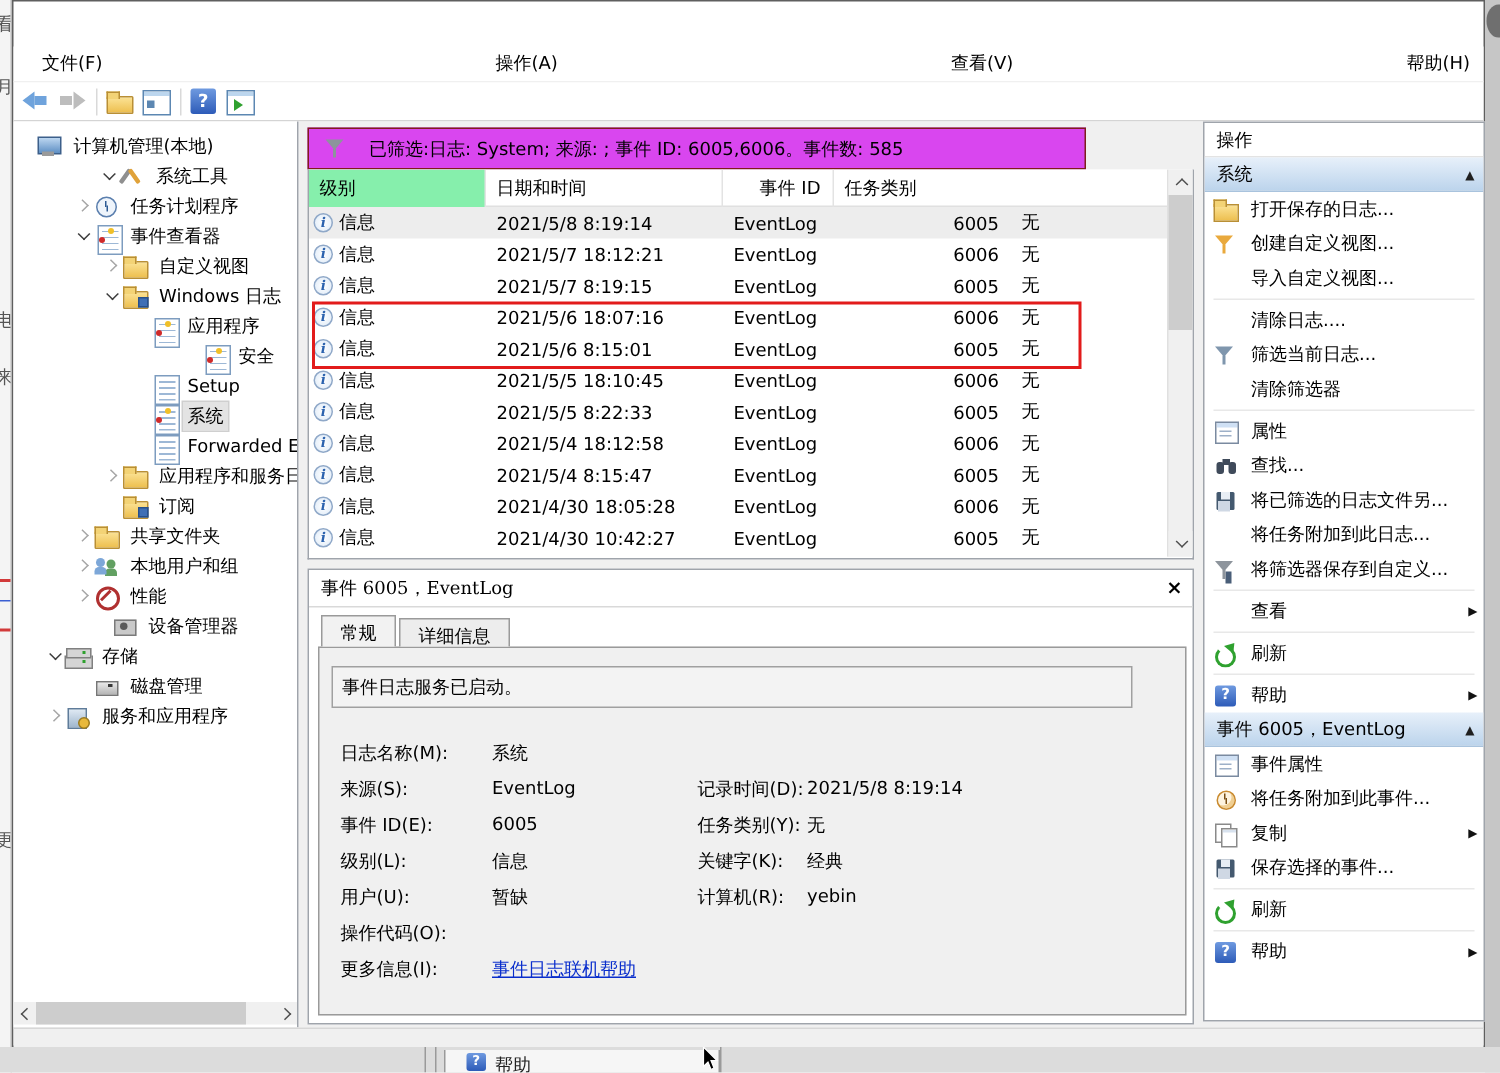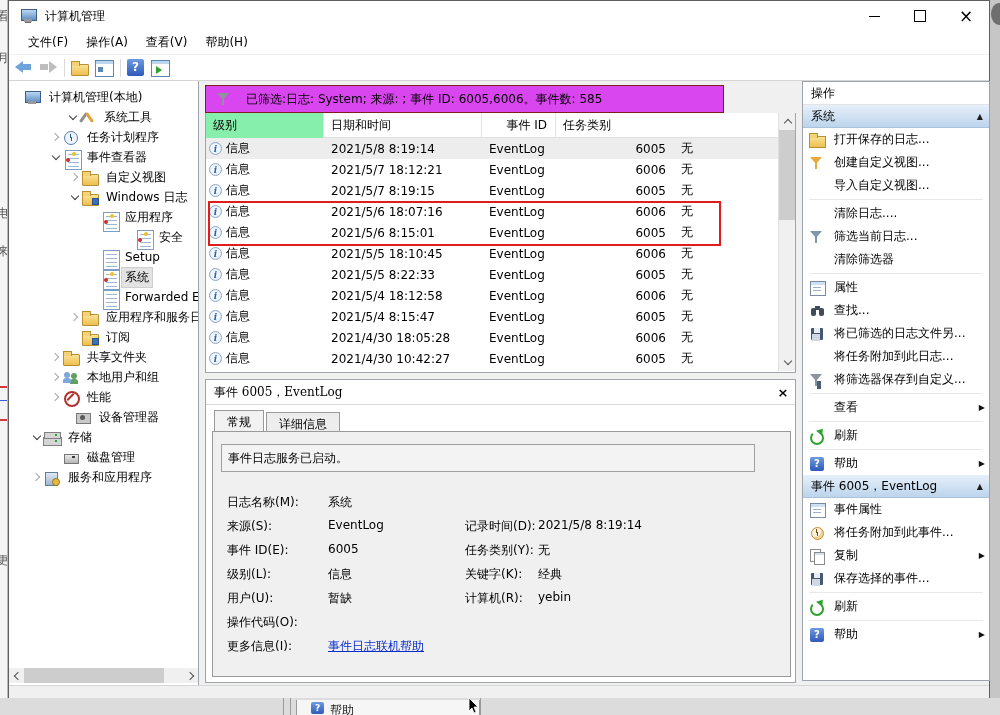--- a/index.html
+++ b/index.html
@@ -27,21 +27,21 @@
   .app-ic { width:16px; height:14px; margin:0 8px 0 12px; position:relative; }
   .app-ic::before { content:""; position:absolute; left:0; top:0; width:14px; height:10px; background:linear-gradient(#bcd6f0,#5e8fc4); border:1px solid #3c5f8a; }
   .app-ic::after { content:""; position:absolute; left:3px; top:10px; width:8px; height:3px; background:#9a9a9a; box-shadow:0 2px 0 -1px #6f6f6f; }
   .title-text { font-size:12px; }
   .win-controls { margin-left:auto; display:flex; height:30px; }
   .wc { width:46px; height:30px; display:flex; align-items:center; justify-content:center; }
   .wc-min::before { content:""; width:11px; height:0; border-bottom:1px solid #000; }
   .wc-max::before { content:""; width:10px; height:10px; border:1px solid #000; }
   .wc-close::before { content:"×"; font-size:17px; line-height:1; }
 
-  .menubar { position:absolute; left:0; top:30px; width:100%; height:24px; background:#fff; display:flex; align-items:center; padding-left:10px; border-bottom:1px solid #f0f0f0; }
+  .menubar { position:absolute; left:0; top:30px; width:100%; height:24px; background:#fff; display:flex; align-items:center; padding-left:10px; border-bottom:1px solid #f0f0f0;justify-content:space-between; }
   .menu-item { padding:3px 9px; }
 
   .toolbar { position:absolute; left:0; top:54px; width:100%; height:26px; background:#fff; border-bottom:1px solid #d4d4d4; display:flex; align-items:center; padding-left:5px; }
   .tbi { width:20px; height:20px; position:relative; margin-right:4px; }
   .tb-sep { width:1px; height:18px; background:#d9d9d9; margin:0 5px 0 2px; }
   .ic-back::before { content:""; position:absolute; left:1px; top:3px; border-top:6px solid transparent; border-bottom:6px solid transparent; border-right:8px solid #6fa3dc; }
   .ic-back::after { content:""; position:absolute; left:9px; top:6px; width:8px; height:6px; background:#6fa3dc; }
   .ic-forward::before { content:""; position:absolute; right:1px; top:3px; border-top:6px solid transparent; border-bottom:6px solid transparent; border-left:8px solid #bdbdbd; }
   .ic-forward::after { content:""; position:absolute; left:2px; top:6px; width:8px; height:6px; background:#bdbdbd; }
   .ic-open-folder::before { content:""; position:absolute; left:1px; top:6px; width:16px; height:10px; background:linear-gradient(#fbe294,#edbf4f); border:1px solid #b98f35; border-radius:1px; }
@@ -212,29 +212,20 @@
       <span class="bhelp-tx">帮助</span>
     </div>
     <div class="vsep" style="left:480px;"></div>
   </div>
   <svg class="cursor-svg" width="12" height="16" viewBox="0 0 12 16">
     <polygon points="1,0 1,13 4,10 6,15 8,14 6,9 10,9" fill="#000" stroke="#fff" stroke-width="0.8"></polygon>
   </svg>
 
   <div class="appwin">
 
-    <div class="titlebar">
-      <span class="app-ic"></span>
-      <span class="title-text">计算机管理</span>
-      <div class="win-controls">
-        <span class="wc wc-min"></span>
-        <span class="wc wc-max"></span>
-        <span class="wc wc-close"></span>
-      </div>
-    </div>
 
     <div class="menubar" id="menubar">
         <span class="menu-item">文件(F)</span>
         <span class="menu-item">操作(A)</span>
         <span class="menu-item">查看(V)</span>
         <span class="menu-item">帮助(H)</span>
       </div>
 
     <div class="toolbar" id="toolbar">
         <span class="tbi ic-back"></span>

